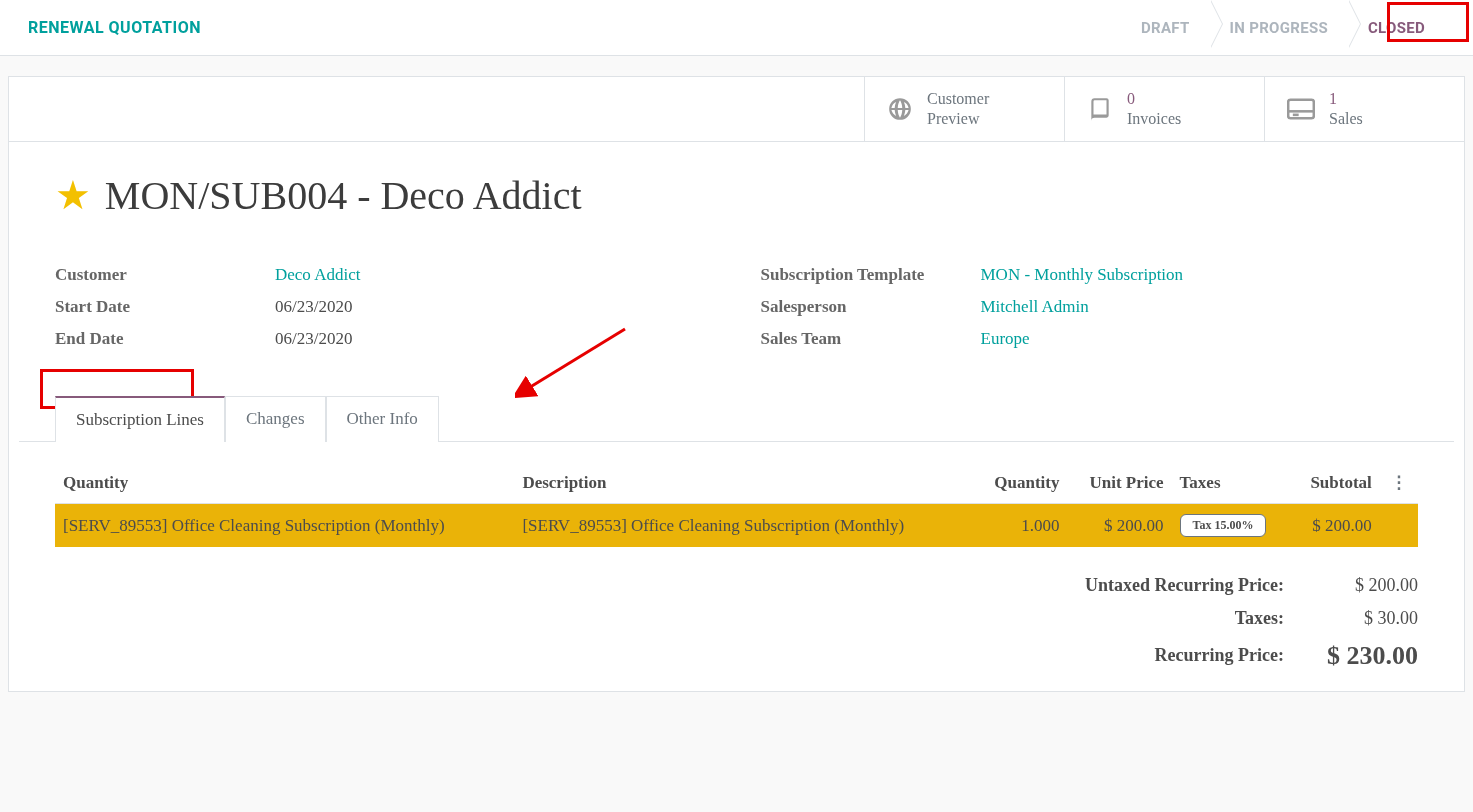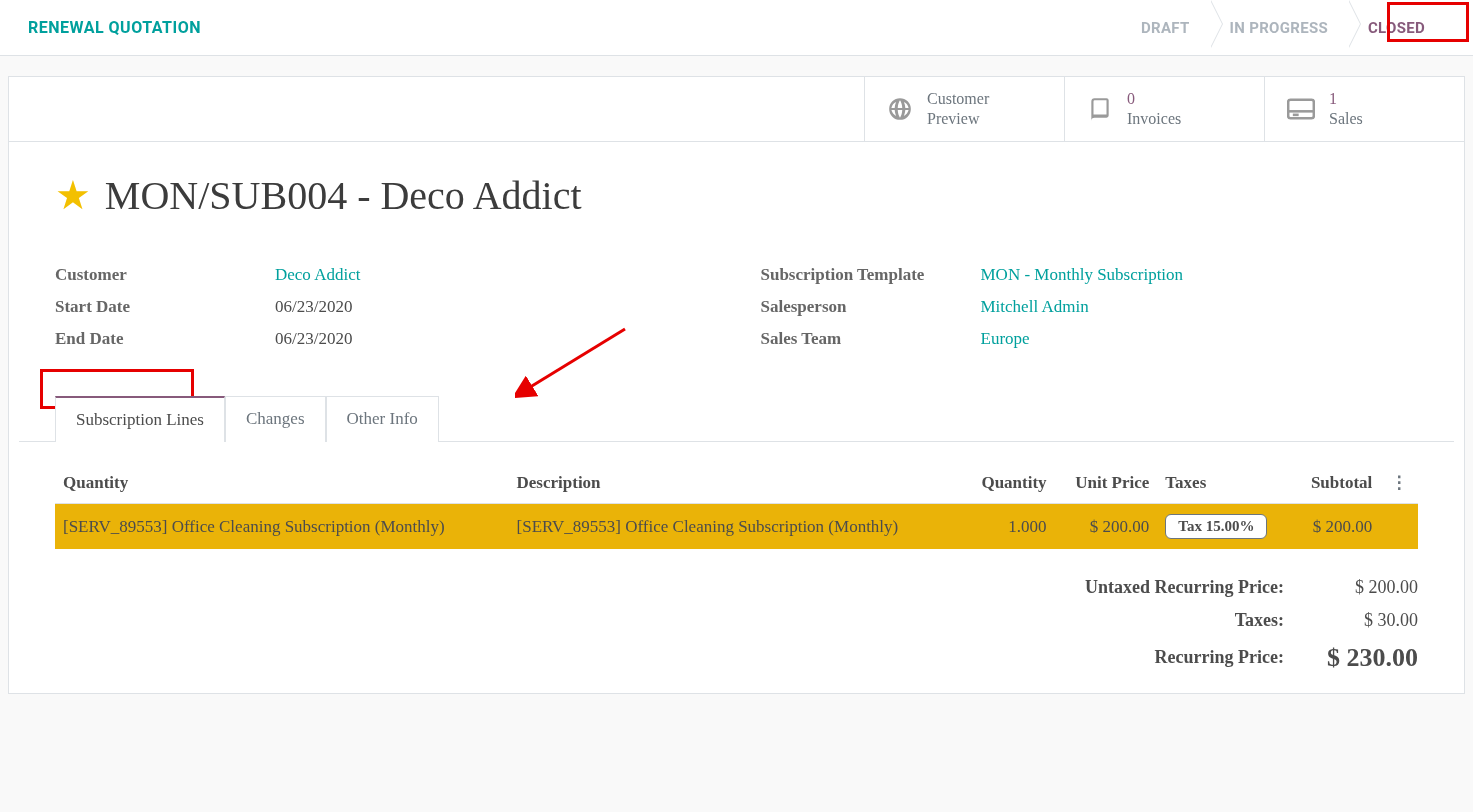--- a/index.html
+++ b/index.html
@@ -147,21 +147,21 @@
     .table-wrap { padding: 20px 0 0 0; }
     table { width: 100%; border-collapse: collapse; font-size: 17px; }
     th { text-align: left; padding: 10px 8px; color: #4c4c4c; font-weight: 700; border-bottom: 1px solid #dee2e6; }
     th.right, td.right { text-align: right; }
     td { padding: 10px 8px; background: #eab308; margin-top: 24px; }
     .tax-pill {
       display: inline-block;
       padding: 3px 12px;
       border: 1px solid #6c757d;
       border-radius: 6px;
-      font-size: 15px;
+      font-size: 12px;
       font-weight: 600;
       color: #4c4c4c;
       background: #fff;
     }
     .kebab { text-align:center; color:#6c757d; cursor:pointer; }
     
     .totals {
       margin-top: 28px;
       display: flex;
       flex-direction: column;

